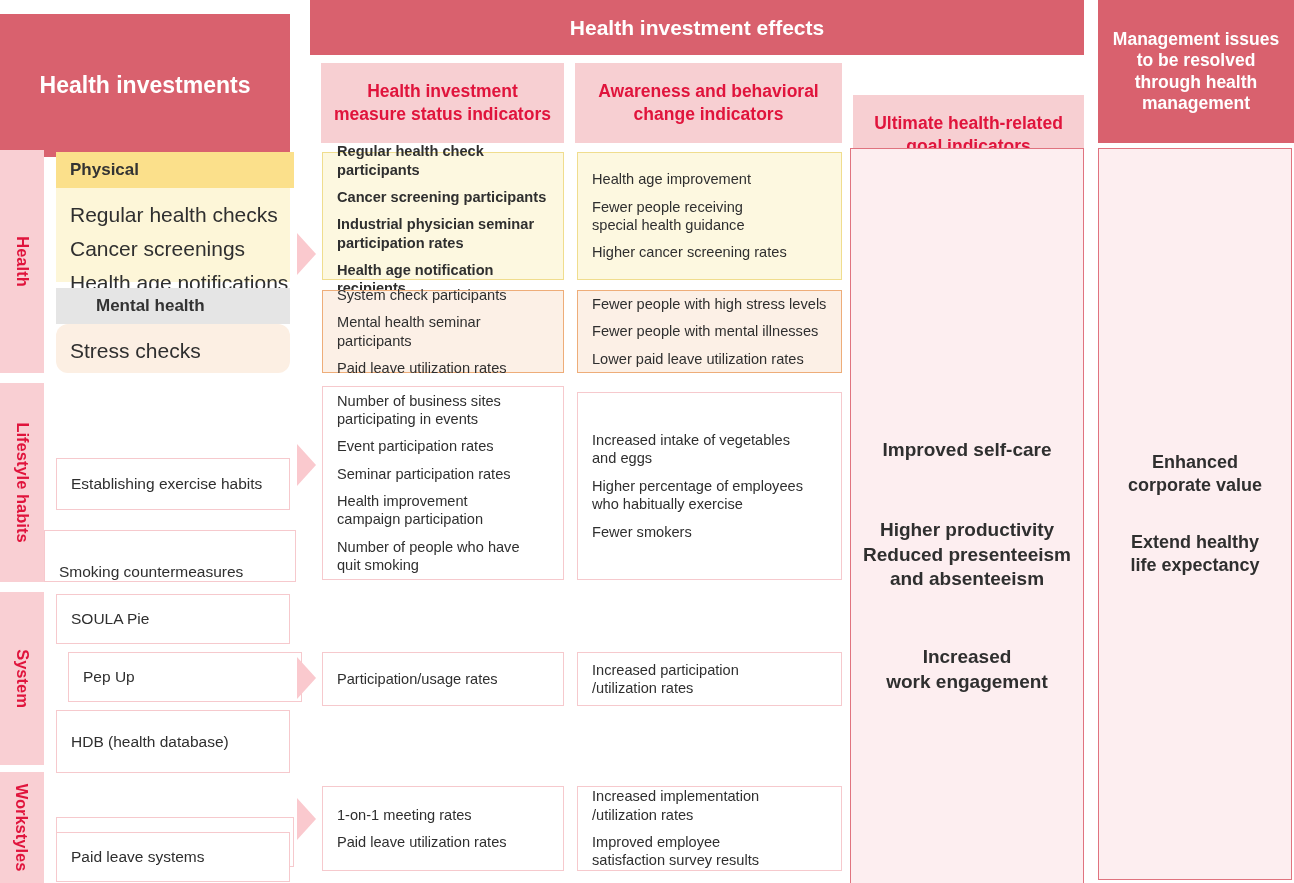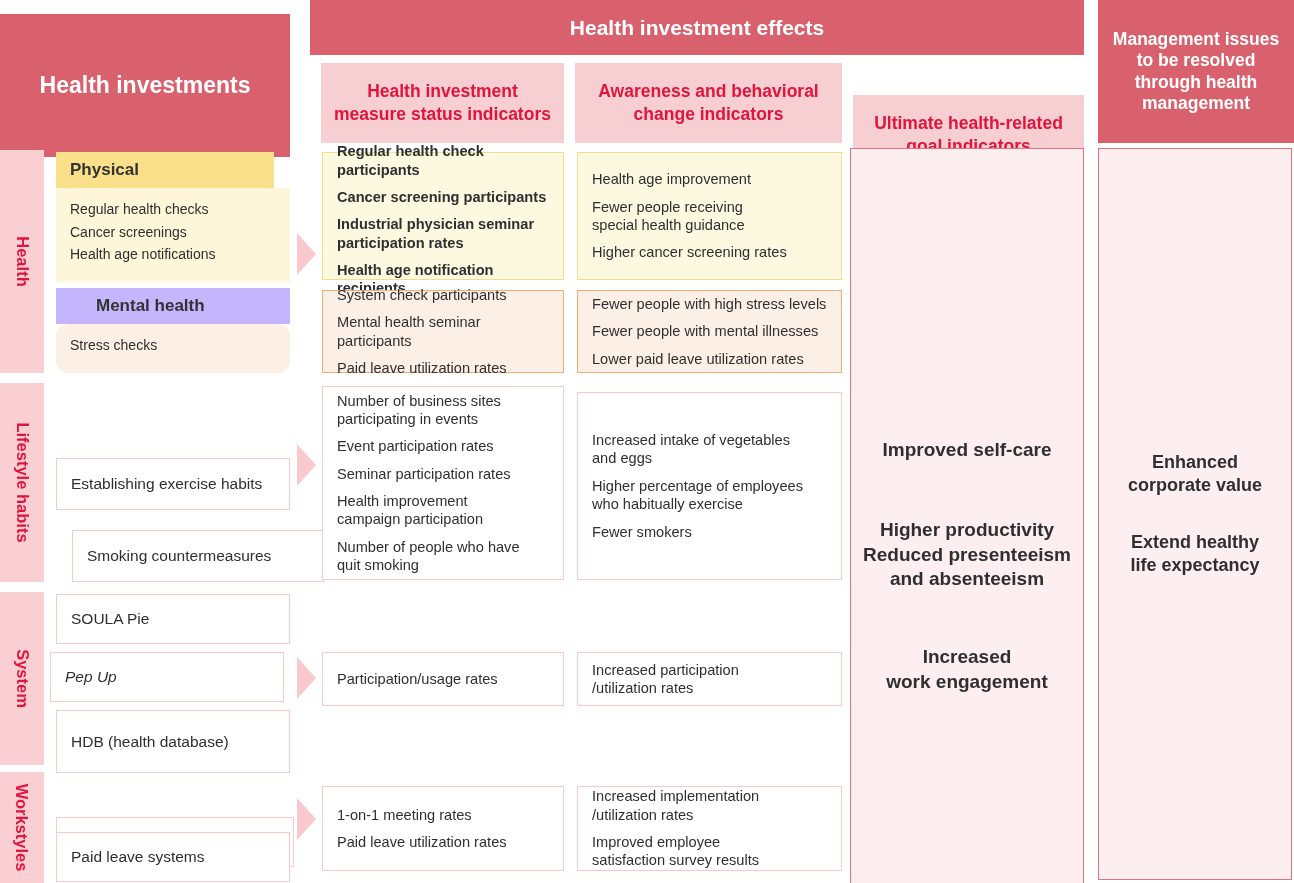--- a/index.html
+++ b/index.html
@@ -58,24 +58,24 @@
     color: #2f2f2f;
   }
   .cat-head {
     display: flex; align-items: center;
     padding-left: 14px;
     font-weight: bold;
     font-size: 17px;
     color: #333333;
   }
   .cat-head.physical { background: #fbe08b; }
-  .cat-head.mental  { background: #c4b5fd; padding-left: 40px; }
+  .cat-head.mental  { background: #e5e5e5; padding-left: 40px; }
   .cat-body {
     padding: 10px 0 0 14px;
-    font-size: 14px;
+    font-size: 21px;
     line-height: 1.62;
     color: #2f2f2f;
   }
   .cat-body.physical { background: #fdf6d8; }
   .cat-body.mental  { background: #fcefe3; border-radius: 12px; }
 
   
   .ibox {
     border: 1px solid #f6c9cd;
     background: #ffffff;
@@ -148,47 +148,47 @@
   <div class="abs rowlabel" style="left:0;top:383px;width:44px;height:199px;">
     <span>Lifestyle habits</span>
   </div>
   <div class="abs rowlabel" style="left:0;top:592px;width:44px;height:173px;">
     <span>System</span>
   </div>
   <div class="abs rowlabel" style="left:0;top:772px;width:44px;height:111px;">
     <span>Workstyles</span>
   </div>
 
-  <div class="abs cat-head physical" style="left:56px;top:152px;width:218px;height:36px;">
+  <div class="abs cat-head physical" style="left:56px;top:152px;width:238px;height:36px;">
     <span>Physical</span>
   </div>
   <div class="abs cat-body physical" style="left:56px;top:188px;width:234px;height:94px;">
     <div>Regular health checks</div>
     <div>Cancer screenings</div>
     <div>Health age notifications</div>
   </div>
 
   <div class="abs cat-head mental" style="left:56px;top:288px;width:234px;height:36px;">
     <span>Mental health</span>
   </div>
   <div class="abs cat-body mental" style="left:56px;top:324px;width:234px;height:49px;">
     <div>Stress checks</div>
   </div>
 
   <div class="abs card" style="left:56px;top:458px;width:234px;height:52px;">
     <span>Establishing exercise habits</span>
   </div>
-  <div class="abs card" style="left:72px;top:530px;width:252px;height:52px;">
+  <div class="abs card" style="left:44px;top:530px;width:252px;height:52px;align-items:flex-end;">
     <span>Smoking countermeasures</span>
   </div>
 
   <div class="abs card" style="left:56px;top:594px;width:234px;height:50px;">
     <span>SOULA Pie</span>
   </div>
-  <div class="abs card" style="left:50px;top:652px;width:234px;height:50px;font-style:italic;">
+  <div class="abs card" style="left:68px;top:652px;width:234px;height:50px;">
     <span>Pep Up</span>
   </div>
   <div class="abs card" style="left:56px;top:710px;width:234px;height:63px;">
     <span>HDB (health database)</span>
   </div>
 
   <div class="abs card" style="left:56px;top:817px;width:238px;height:50px;">
     <span>1-on-1</span>
   </div>
   <div class="abs card" style="left:56px;top:832px;width:234px;height:50px;">

